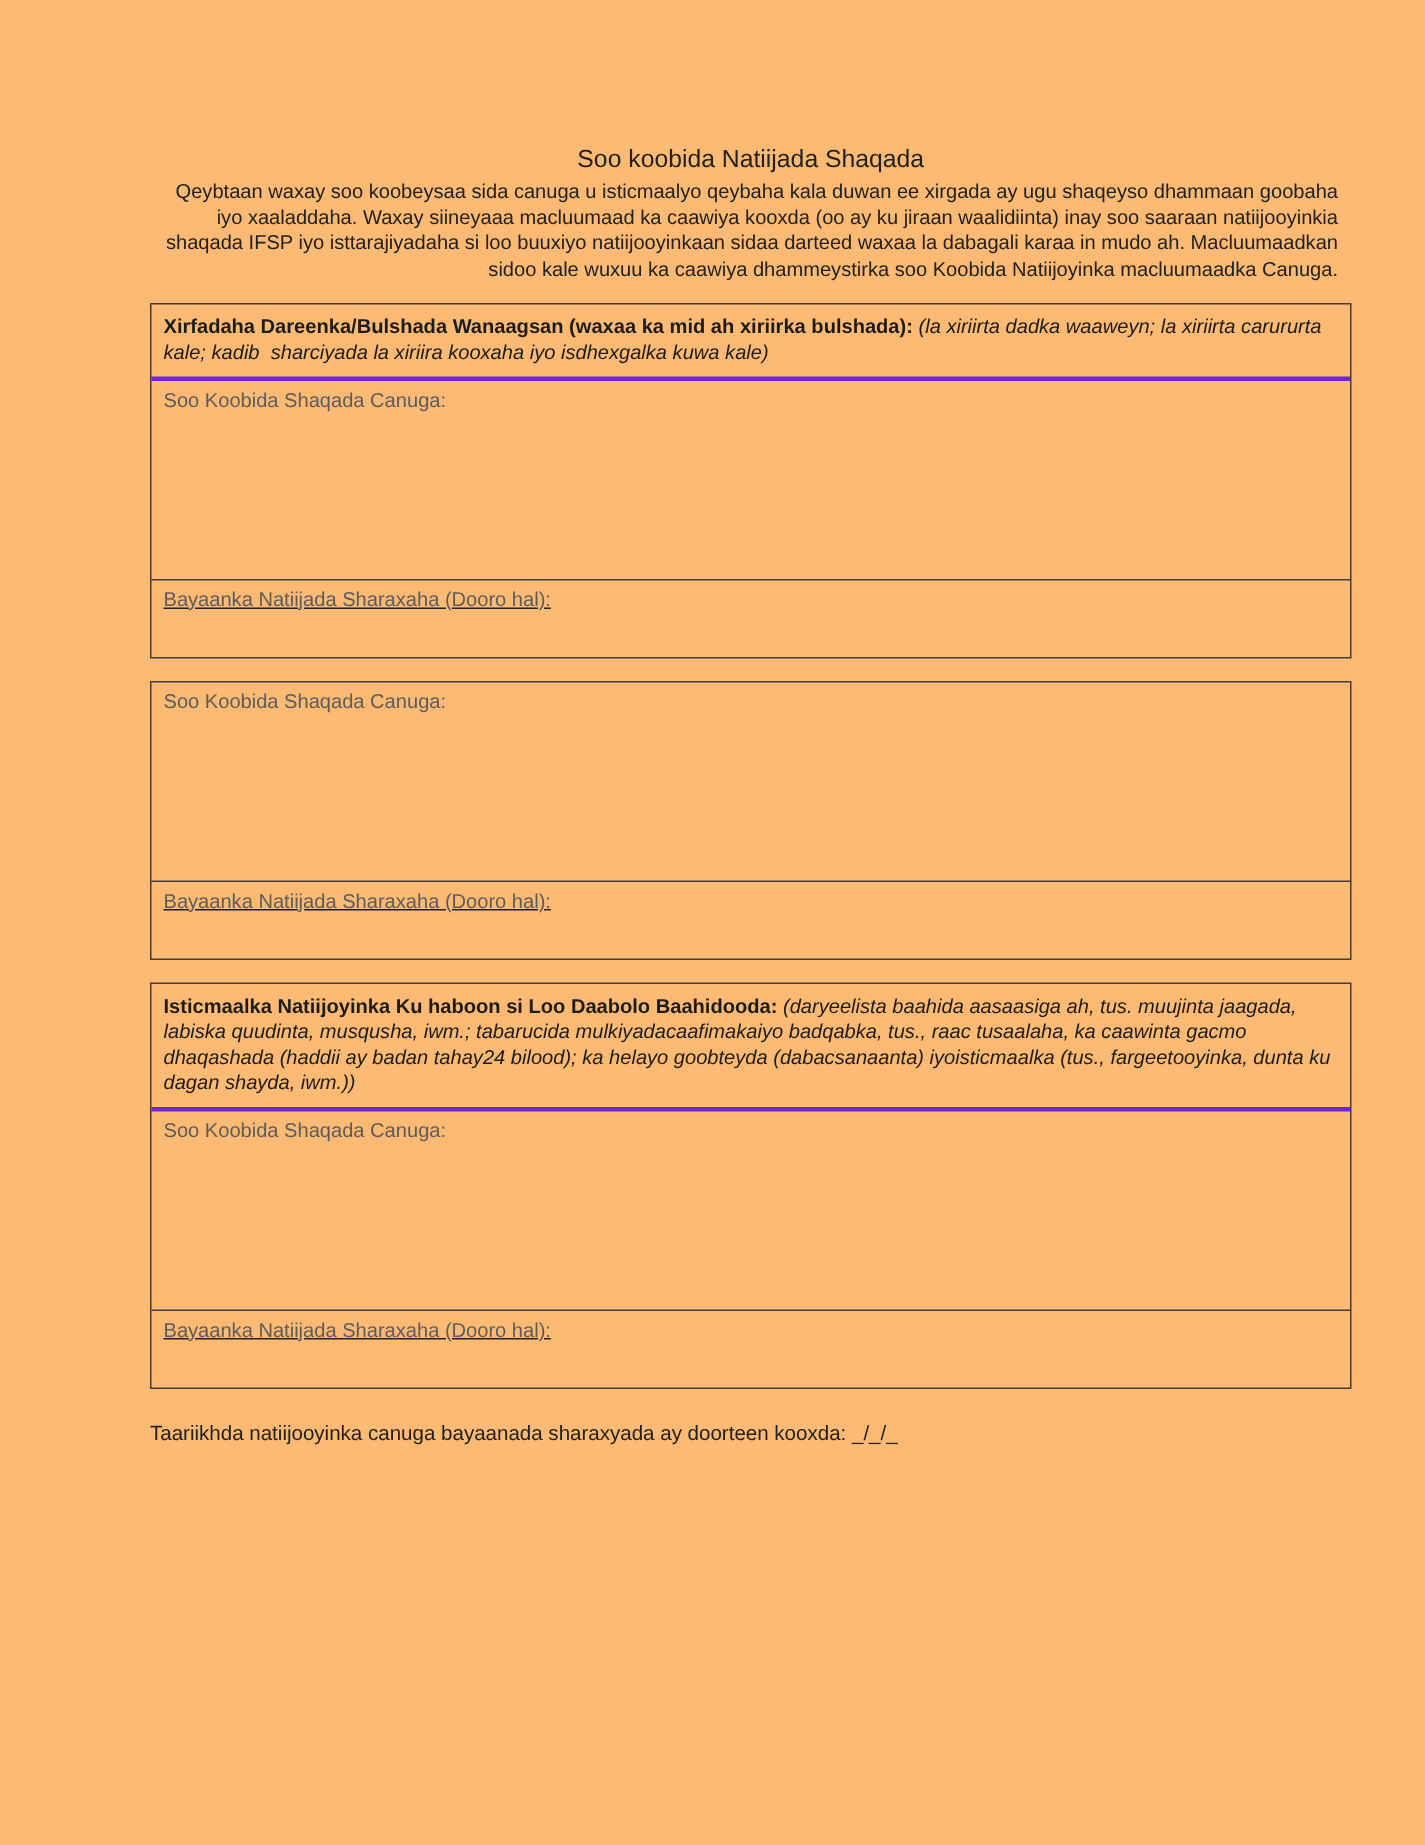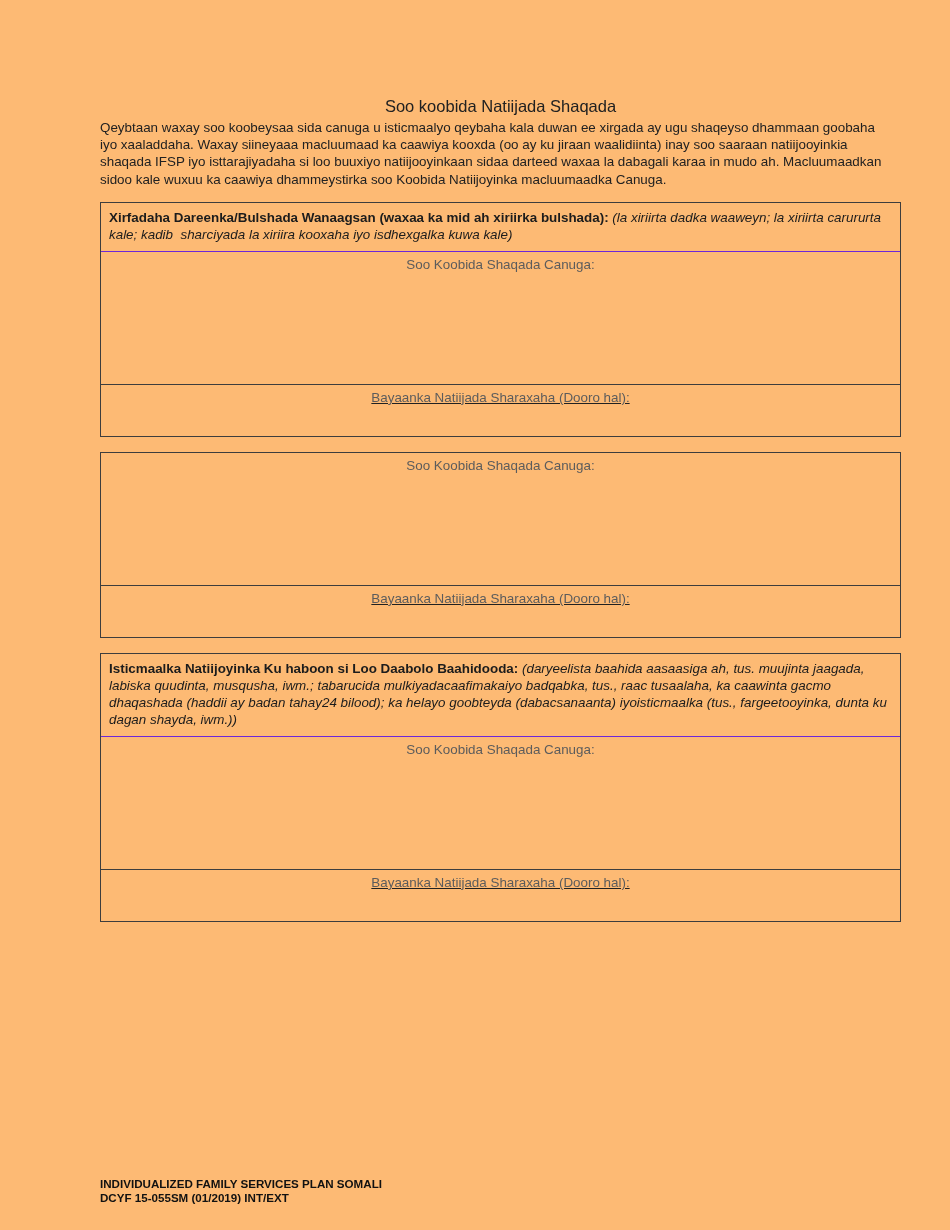--- a/index.html
+++ b/index.html
@@ -29,30 +29,31 @@
     line-height: 20px;
     text-align: center;
     color: #212121;
   }
   .intro {
     margin: 3px 0 0 0;
     width: 792px;
     font-size: 13.4px;
     line-height: 17.2px;
     color: #212121;
+    text-align: right;
   }
   .box {
     margin-top: 14px;
     border: 1px solid #3d3d3d;
     box-sizing: border-box;
   }
   .box + .box { margin-top: 15px; }
   .box-head {
     padding: 6px 10px 8px 8px;
-    border-bottom: 1px solid #6d28d9;
+    border-bottom: 3px solid #6d28d9;
     font-size: 13.4px;
     line-height: 17px;
     color: #1c1c1c;
   }
   .box-head .b {
     font-weight: 700;
     white-space: pre-wrap;
   }
   .box-head .i {
     font-style: italic;
@@ -67,21 +68,20 @@
   .box-statement {
     height: 51px;
     padding: 4px 8px;
     box-sizing: border-box;
     text-decoration: underline;
   }
   .cell-label {
     font-size: 13.4px;
     line-height: 18px;
     color: #5c5c5c;
-    text-align: center;
   }
   .dateline {
     margin: 21px 0 0 0;
     font-size: 13.7px;
     line-height: 18px;
     color: #212121;
   }
   .footer {
     position: absolute;
     left: 100px;
@@ -130,20 +130,17 @@
         <span class="i">(daryeelista baahida aasaasiga ah, tus. muujinta jaagada, labiska quudinta, musqusha, iwm.; tabarucida mulkiyadacaafimakaiyo badqabka, tus., raac tusaalaha, ka caawinta gacmo dhaqashada (haddii ay badan tahay24 bilood); ka helayo goobteyda (dabacsanaanta) iyoisticmaalka (tus., fargeetooyinka, dunta ku dagan shayda, iwm.))</span>
       </div>
       <div class="box-summary">
         <div class="cell-label">Soo Koobida Shaqada Canuga:</div>
       </div>
       <div class="box-statement">
         <div class="cell-label">Bayaanka Natiijada Sharaxaha (Dooro hal):</div>
       </div>
     </section>
 
+    <p class="dateline">Taariikhda natiijooyinka canuga bayaanada sharaxyada ay doorteen kooxda: _/_/_</p>
 
   </div>
 
-  <footer class="footer">
-    <div>INDIVIDUALIZED FAMILY SERVICES PLAN SOMALI</div>
-    <div>DCYF 15-055SM (01/2019) INT/EXT</div>
-  </footer>
 </div>
 
 </body></html>

